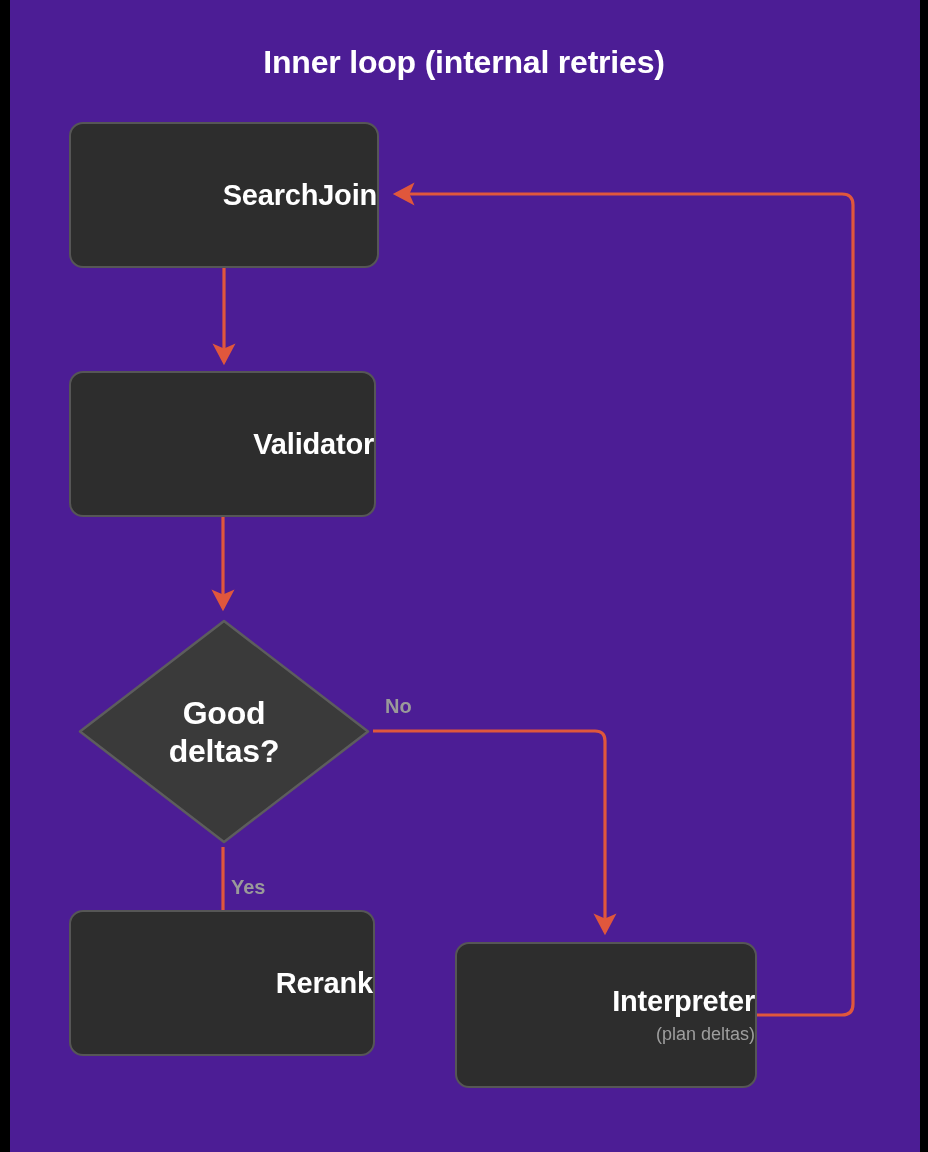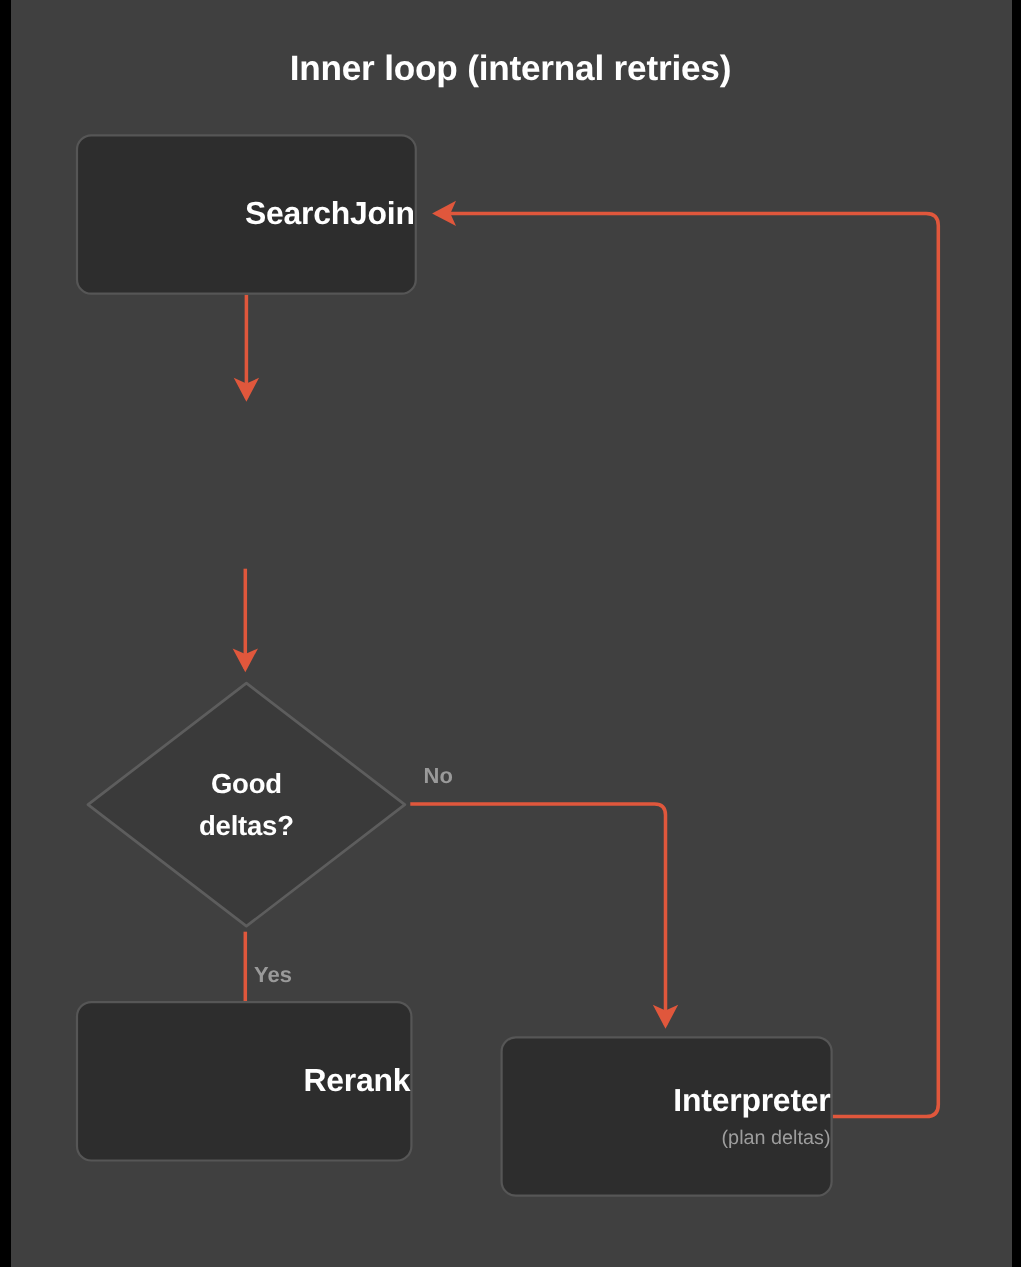--- a/index.html
+++ b/index.html
@@ -12,21 +12,21 @@
     width: 928px;
     height: 1152px;
     overflow: hidden;
     font-family: "Liberation Sans", sans-serif;
     -webkit-font-smoothing: antialiased;
   }
   #canvas {
     position: relative;
     width: 928px;
     height: 1152px;
-    background: #404040;
+    background: #4c1d95;
   }
   
   #panel-edge-left {
     position: absolute;
     left: 0; top: 0;
     width: 10px; height: 1152px;
     background: #000000;
   }
   #panel-edge-right {
     position: absolute;
@@ -86,21 +86,21 @@
   }
   .decision-text {
     position: absolute;
     left: 0; top: 0;
     width: 100%; height: 100%;
     display: flex;
     align-items: center;
     justify-content: center;
     text-align: center;
     color: #ffffff;
-    font-size: 25px;
+    font-size: 32px;
     font-weight: bold;
     line-height: 38px;
     letter-spacing: -0.2px;
     pointer-events: none;
   }
 
   #edges {
     position: absolute;
     left: 0; top: 0;
     width: 928px;
@@ -146,20 +146,23 @@
   </svg>
 
   <div class="edge-label" style="left: 385px; top: 693px;">No</div>
 
   <div class="edge-label" style="left: 231px; top: 874px;">Yes</div>
 
   <div class="node" style="left: 69px; top: 122px; width: 310px; height: 146px;">
     <div class="node-label">SearchJoin</div>
   </div>
 
+  <div class="node" style="left: 69px; top: 371px; width: 307px; height: 146px;">
+    <div class="node-label">Validator</div>
+  </div>
 
   <div class="decision-wrap" style="left: 75px; top: 616px; width: 298px; height: 231px;">
     <svg class="decision-shape" viewBox="0 0 298 231">
       <path d="M 149 5 L 293 115.5 L 149 226 L 5 115.5 Z" fill="#3a3a3a" stroke="#5d5d5d" stroke-width="2.5" stroke-linejoin="round"></path>
     </svg>
     <div class="decision-text">
       <div>
         <div>Good</div>
         <div>deltas?</div>
       </div>

